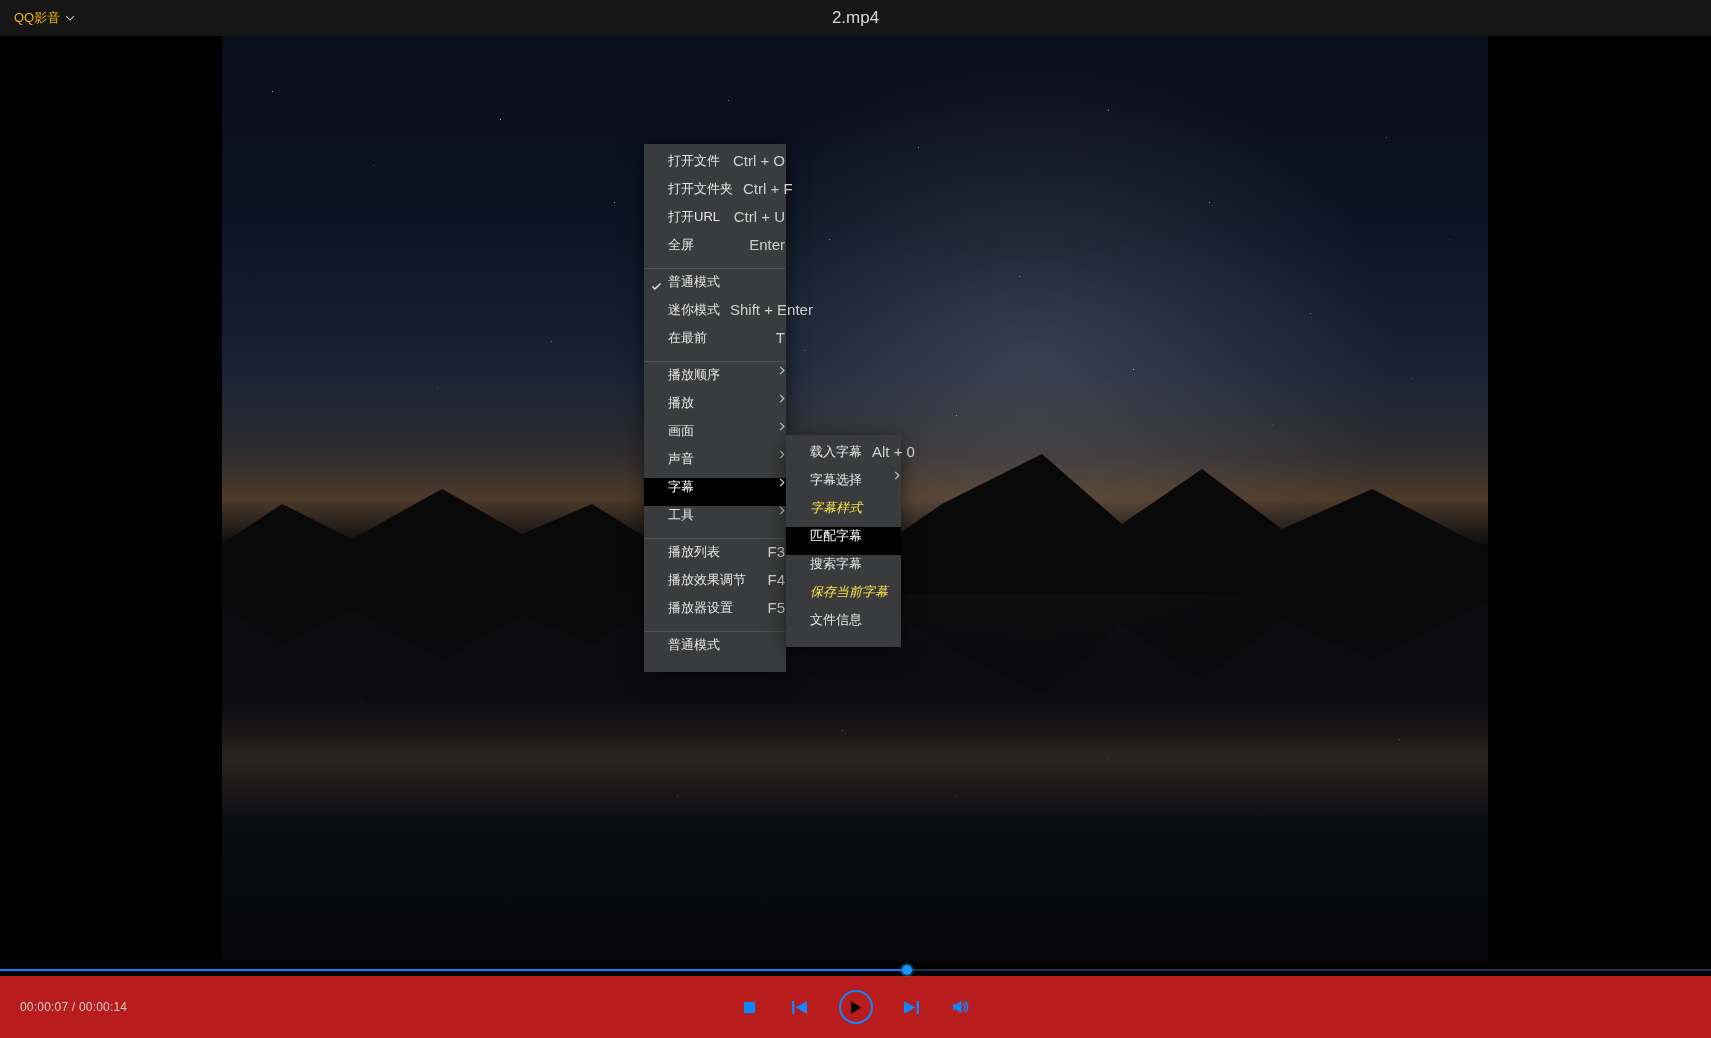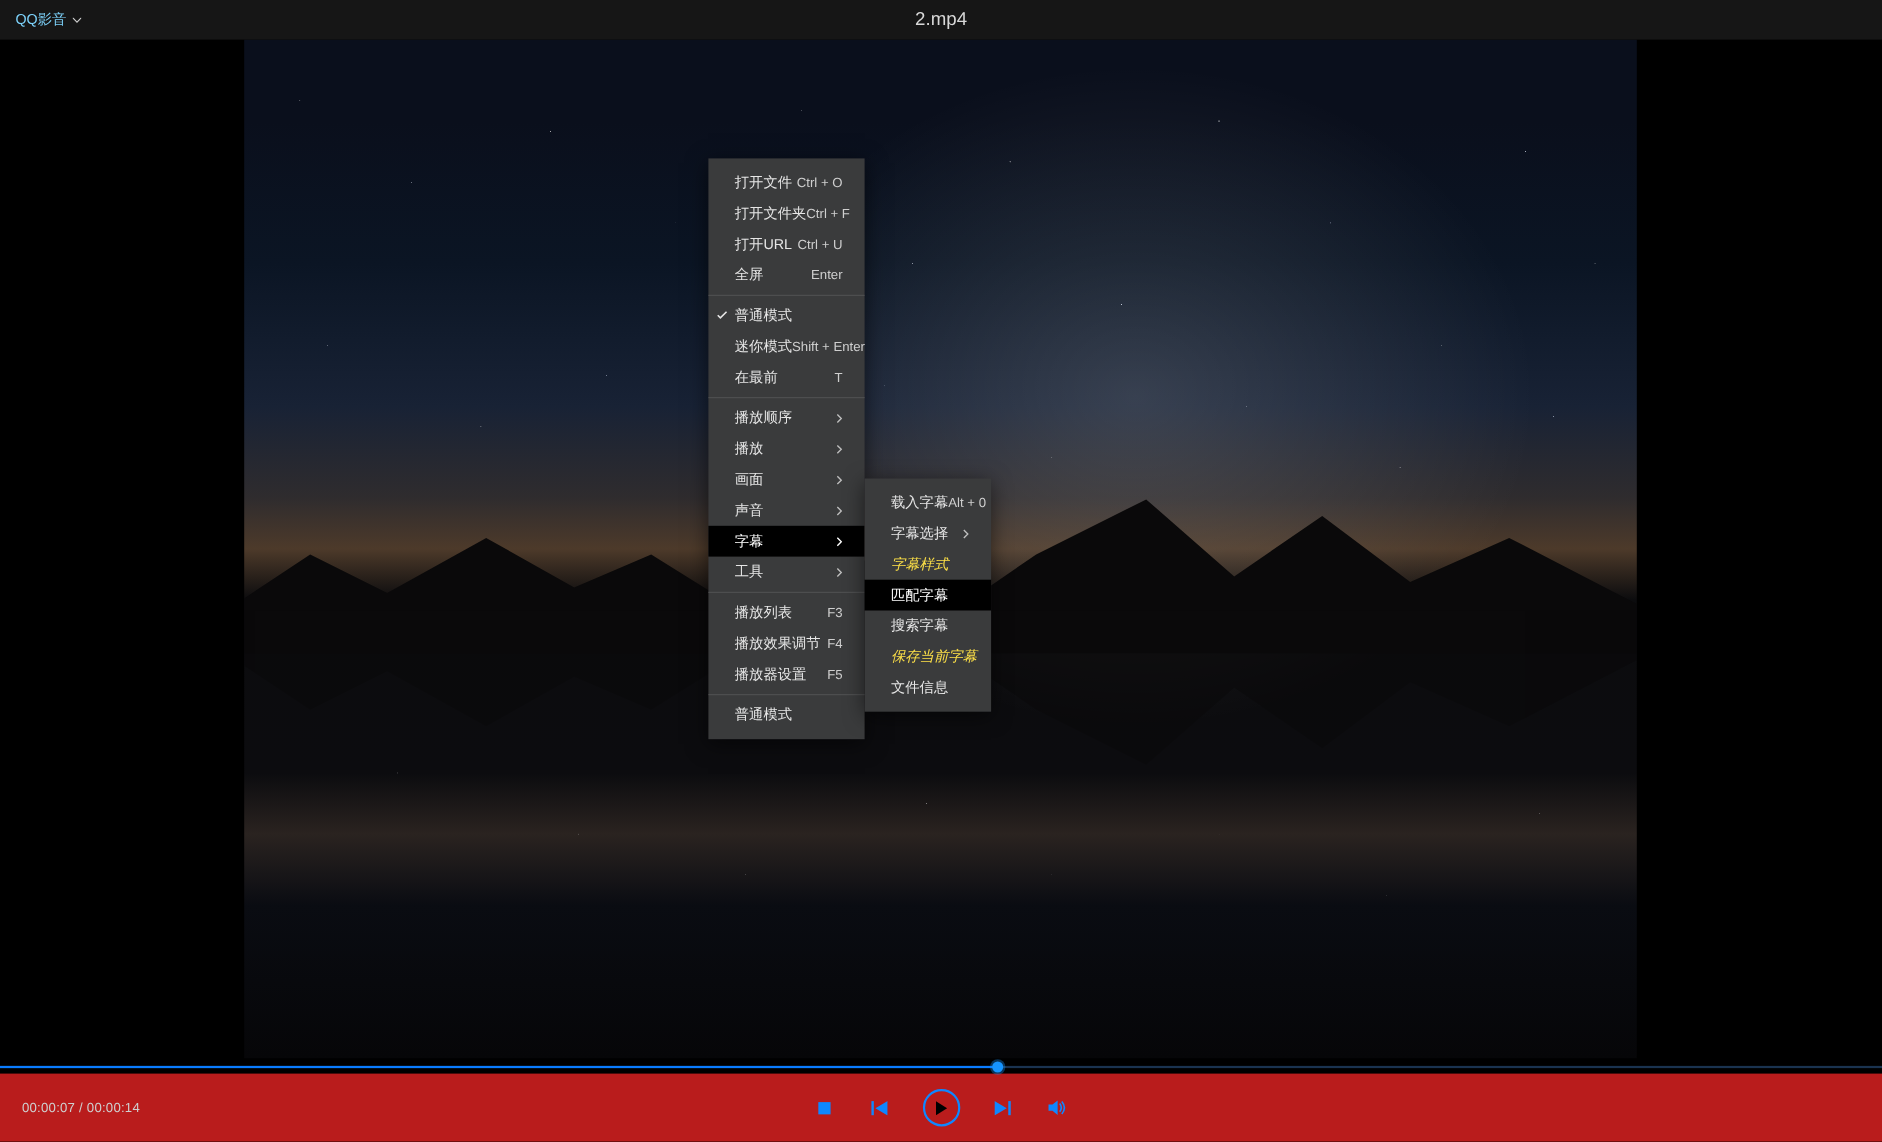--- a/index.html
+++ b/index.html
@@ -21,21 +21,21 @@
     align-items: center;
     color: #c9c9c9;
     font-size: 13px;
     z-index: 5;
   }
   .app-name {
     margin-left: 14px;
     display: flex;
     align-items: center;
     gap: 6px;
-    color: #7dd3fc;
+    color: #eab308;
   }
   .app-name .chev {
     display:inline-block;
     width: 8px; height: 5px;
   }
   .file-title {
     position: absolute;
     left: 50%;
     transform: translateX(-50%);
     color: #d8d8d8;
@@ -125,27 +125,27 @@
     font-size: 13px;
     padding: 8px 0;
     box-shadow: 0 4px 18px rgba(0,0,0,.55);
     z-index: 50;
   }
   .menu.main { left: 644px; top: 144px; width: 142px; }
   .menu.sub  { left: 786px; top: 435px; width: 115px; }
   .menu-item {
     height: 28px;
     display: flex;
-    align-items: center;
-    padding: 0 20px 0 24px;
+    align-items: flex-start;
+    padding: 0 1px 0 24px;
     position: relative;
     white-space: nowrap;
   }
   .menu-item .lbl { flex: 1; }
-  .menu-item .sc  { color: #cfcfcf; font-size: 12px; text-align: right; }
+  .menu-item .sc  { color: #cfcfcf; font-size: 15px; margin-left: 10px; text-align: right; }
   .menu-item.sel { background: #000000; color: #fff; }
   .menu-item.disabled { color: #fde047; font-style: italic; }
   .menu-sep { height: 1px; background: #505152; margin: 4px 0; }
   .check {
     position: absolute; left: 7px; top: 50%; transform: translateY(-55%);
     width: 11px; height: 8px;
   }
   .sub-arrow {
     width: 6px; height: 9px;
     margin-left: 8px;

